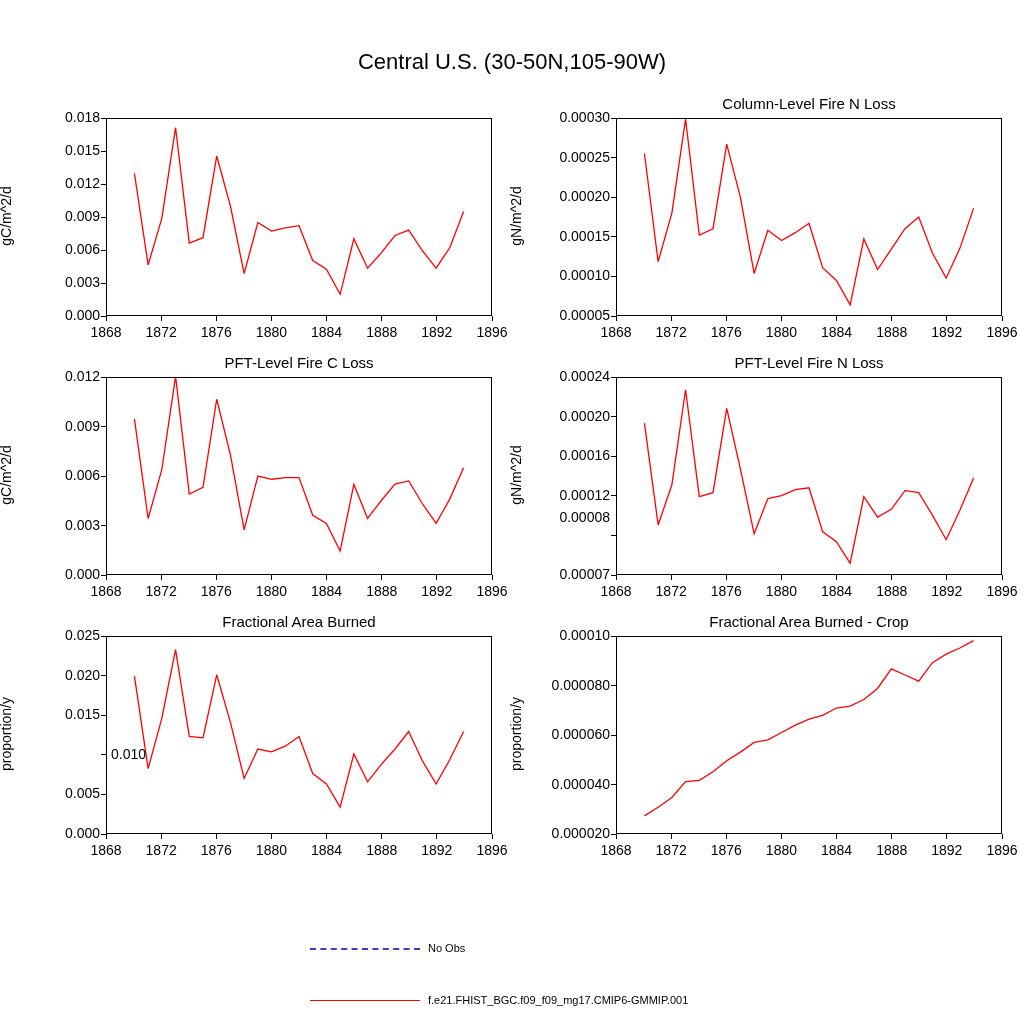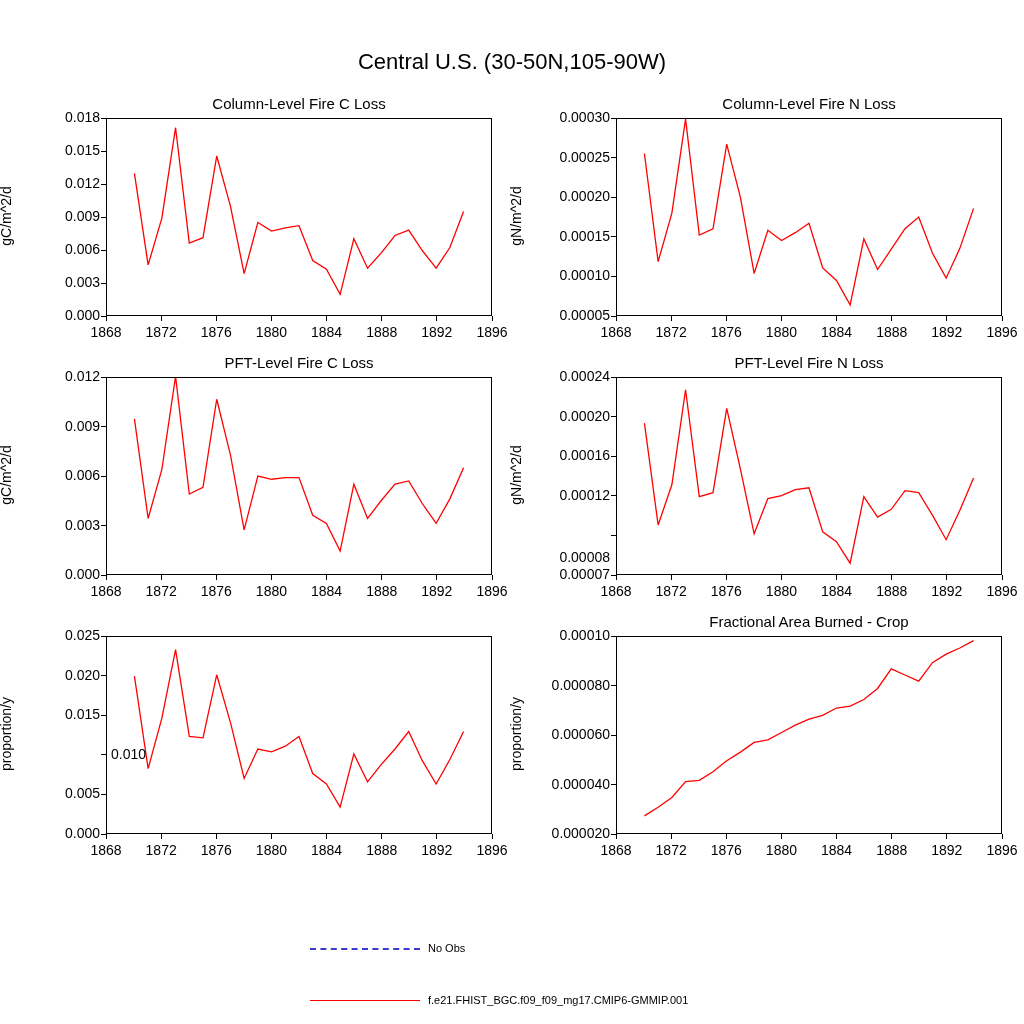--- a/index.html
+++ b/index.html
@@ -15,21 +15,20 @@
   svg{display:block;}
   .legend-line{position:absolute;}
   .legend-label{position:absolute;font-size:11px;white-space:nowrap;}
 </style>
 </head>
 <body>
 
 <div id="page">
   <div class="main-title">Central U.S. (30-50N,105-90W)</div>
 <div class="panel" style="left: 0px; top: 0px; width: 1024px; height: 1024px;">
-      <div class="panel-title" style="left: 76px; top: 95px; width: 446px;">Column-Level Fire C Loss</div>
       <div class="plotbox" style="left: 106px; top: 118px; width: 386px; height: 198px;">
         <svg width="384" height="196">
           <path d="M27.43 54.44 L41.14 145.91 L54.86 99.09 L68.57 8.71 L82.29 124.13 L96.00 118.69 L109.71 37.02 L123.43 87.11 L137.14 154.62 L150.86 103.44 L164.57 112.16 L178.29 108.89 L192.00 106.71 L205.71 141.56 L219.43 150.27 L233.14 175.31 L246.86 119.78 L260.57 149.18 L274.29 133.93 L288.00 116.51 L301.71 111.07 L315.43 131.76 L329.14 149.18 L342.86 128.49 L356.57 92.56" fill="none" stroke="#ff0000" stroke-width="1.3"></path>
         </svg>
       </div>
       <div class="ytick" style="left: 10px; top: 307px; width: 90px;">0.000</div>
       <div style="position: absolute; left: 101px; top: 315.5px; width: 5px; height: 1px; background: rgb(0, 0, 0);"></div>
       <div class="ytick" style="left: 10px; top: 274px; width: 90px;">0.003</div>
       <div style="position: absolute; left: 101px; top: 282.5px; width: 5px; height: 1px; background: rgb(0, 0, 0);"></div>
       <div class="ytick" style="left: 10px; top: 241px; width: 90px;">0.006</div>
@@ -134,21 +133,21 @@
     </div>
     <div class="panel" style="left: 0px; top: 0px; width: 1024px; height: 833px; padding-left: 8px;">
       <div class="panel-title" style="left: 586px; top: 354px; width: 446px;">PFT-Level Fire N Loss</div>
       <div class="plotbox" style="left: 616px; top: 377px; width: 386px; height: 198px;">
         <svg width="384" height="196">
           <path d="M27.43 45.08 L41.14 147.00 L54.86 106.82 L68.57 11.76 L82.29 118.58 L96.00 114.66 L109.71 30.38 L123.43 91.14 L137.14 155.82 L150.86 120.54 L164.57 117.60 L178.29 111.72 L192.00 109.76 L205.71 153.86 L219.43 163.66 L233.14 185.22 L246.86 118.58 L260.57 139.16 L274.29 131.32 L288.00 112.70 L301.71 114.66 L315.43 137.20 L329.14 161.70 L342.86 132.30 L356.57 99.96" fill="none" stroke="#ff0000" stroke-width="1.3"></path>
         </svg>
       </div>
       <div class="ytick" style="left: 520px; top: 566px; width: 90px;">0.00007</div>
       <div style="position: absolute; left: 611px; top: 574.5px; width: 5px; height: 1px; background: rgb(0, 0, 0);"></div>
-      <div class="ytick" style="left: 520px; top: 549px; width: 90px;">0.00008</div>
+      <div class="ytick" style="left: 520px; top: 509px; width: 90px;">0.00008</div>
       <div style="position: absolute; left: 611px; top: 534.9px; width: 5px; height: 1px; background: rgb(0, 0, 0);"></div>
       <div class="ytick" style="left: 520px; top: 486.8px; width: 90px;">0.00012</div>
       <div style="position: absolute; left: 611px; top: 495.3px; width: 5px; height: 1px; background: rgb(0, 0, 0);"></div>
       <div class="ytick" style="left: 520px; top: 447.2px; width: 90px;">0.00016</div>
       <div style="position: absolute; left: 611px; top: 455.7px; width: 5px; height: 1px; background: rgb(0, 0, 0);"></div>
       <div class="ytick" style="left: 520px; top: 407.6px; width: 90px;">0.00020</div>
       <div style="position: absolute; left: 611px; top: 416.1px; width: 5px; height: 1px; background: rgb(0, 0, 0);"></div>
       <div class="ytick" style="left: 520px; top: 368px; width: 90px;">0.00024</div>
       <div style="position: absolute; left: 611px; top: 376.5px; width: 5px; height: 1px; background: rgb(0, 0, 0);"></div>
       <div class="xtick" style="left: 576px; top: 583px; width: 80px;">1868</div>
@@ -163,20 +162,21 @@
       <div style="position: absolute; left: 836.071px; top: 575px; width: 1px; height: 5px; background: rgb(0, 0, 0);"></div>
       <div class="xtick" style="left: 851.714px; top: 583px; width: 80px;">1888</div>
       <div style="position: absolute; left: 891.214px; top: 575px; width: 1px; height: 5px; background: rgb(0, 0, 0);"></div>
       <div class="xtick" style="left: 906.857px; top: 583px; width: 80px;">1892</div>
       <div style="position: absolute; left: 946.357px; top: 575px; width: 1px; height: 5px; background: rgb(0, 0, 0);"></div>
       <div class="xtick" style="left: 962px; top: 583px; width: 80px;">1896</div>
       <div style="position: absolute; left: 1001.5px; top: 575px; width: 1px; height: 5px; background: rgb(0, 0, 0);"></div>
       <div class="ylabel" style="left: 456px; top: 467px; width: 120px; text-align: center; transform: rotate(-90deg);">gN/m^2/d</div>
     </div>
     <div class="panel" style="left: 0px; top: 0px; width: 1024px; height: 1024px;">
+      <div class="panel-title" style="left: 76px; top: 613px; width: 446px;">Fractional Area Burned</div>
       <div class="plotbox" style="left: 106px; top: 636px; width: 386px; height: 198px;">
         <svg width="384" height="196">
           <path d="M27.43 39.20 L41.14 131.60 L54.86 81.20 L68.57 12.60 L82.29 99.40 L96.00 100.80 L109.71 37.80 L123.43 85.40 L137.14 141.40 L150.86 112.00 L164.57 114.80 L178.29 109.20 L192.00 99.40 L205.71 136.50 L219.43 147.00 L233.14 170.10 L246.86 116.90 L260.57 144.90 L274.29 127.40 L288.00 112.00 L301.71 94.50 L315.43 123.90 L329.14 147.00 L342.86 122.50 L356.57 94.50" fill="none" stroke="#ff0000" stroke-width="1.3"></path>
         </svg>
       </div>
       <div class="ytick" style="left: 10px; top: 825px; width: 90px;">0.000</div>
       <div style="position: absolute; left: 101px; top: 833.5px; width: 5px; height: 1px; background: rgb(0, 0, 0);"></div>
       <div class="ytick" style="left: 10px; top: 785.4px; width: 90px;">0.005</div>
       <div style="position: absolute; left: 101px; top: 793.9px; width: 5px; height: 1px; background: rgb(0, 0, 0);"></div>
       <div class="ytick" style="left: 10px; top: 745.8px; width: 90px; margin-left: 46px;">0.010</div>

